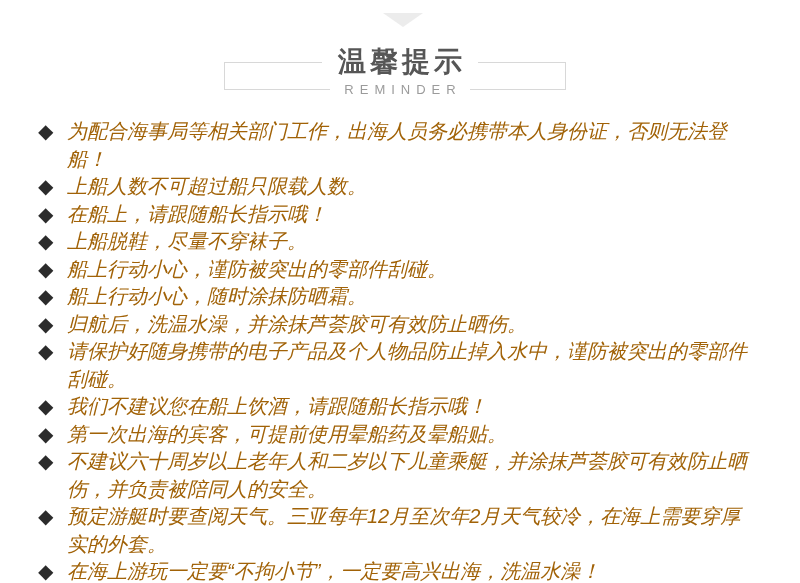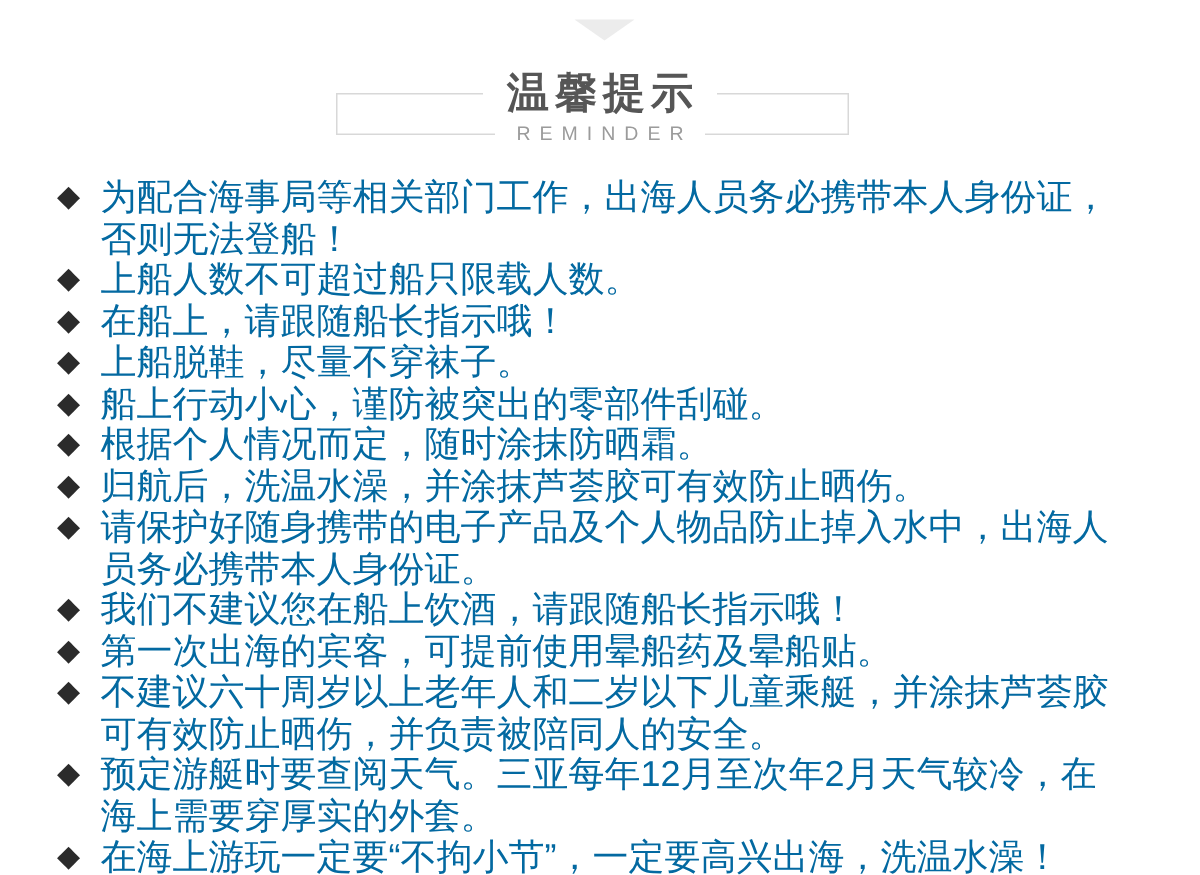--- a/index.html
+++ b/index.html
@@ -86,25 +86,26 @@
   }
   .marker {
     flex: none;
     width: 29px;
     font-size: 20px;
     line-height: 27.5px;
     color: #2b2b2b;
   }
   .text {
     width: 684px;
-    font-size: 24px;
+    font-size: 20px;
     line-height: 27.5px;
-    color: #0369a1;
+    color: #a16207;
     letter-spacing: 0;
     word-break: break-all;
+    font-style: italic;
   }
 </style>
 </head>
 <body>
 
 <div class="page">
 
   <div class="tri"></div>
 
   <div>
@@ -138,31 +139,31 @@
       <div class="text">上船脱鞋，尽量不穿袜子。</div>
     </div>
 
     <div class="row">
       <span class="marker">◆</span>
       <div class="text">船上行动小心，谨防被突出的零部件刮碰。</div>
     </div>
 
     <div class="row">
       <span class="marker">◆</span>
-      <div class="text">根据个人情况而定，随时涂抹防晒霜。</div>
+      <div class="text">船上行动小心，随时涂抹防晒霜。</div>
     </div>
 
     <div class="row">
       <span class="marker">◆</span>
       <div class="text">归航后，洗温水澡，并涂抹芦荟胶可有效防止晒伤。</div>
     </div>
 
     <div class="row">
       <span class="marker">◆</span>
-      <div class="text">请保护好随身携带的电子产品及个人物品防止掉入水中，出海人员务必携带本人身份证。</div>
+      <div class="text">请保护好随身携带的电子产品及个人物品防止掉入水中，谨防被突出的零部件刮碰。</div>
     </div>
 
     <div class="row">
       <span class="marker">◆</span>
       <div class="text">我们不建议您在船上饮酒，请跟随船长指示哦！</div>
     </div>
 
     <div class="row">
       <span class="marker">◆</span>
       <div class="text">第一次出海的宾客，可提前使用晕船药及晕船贴。</div>

